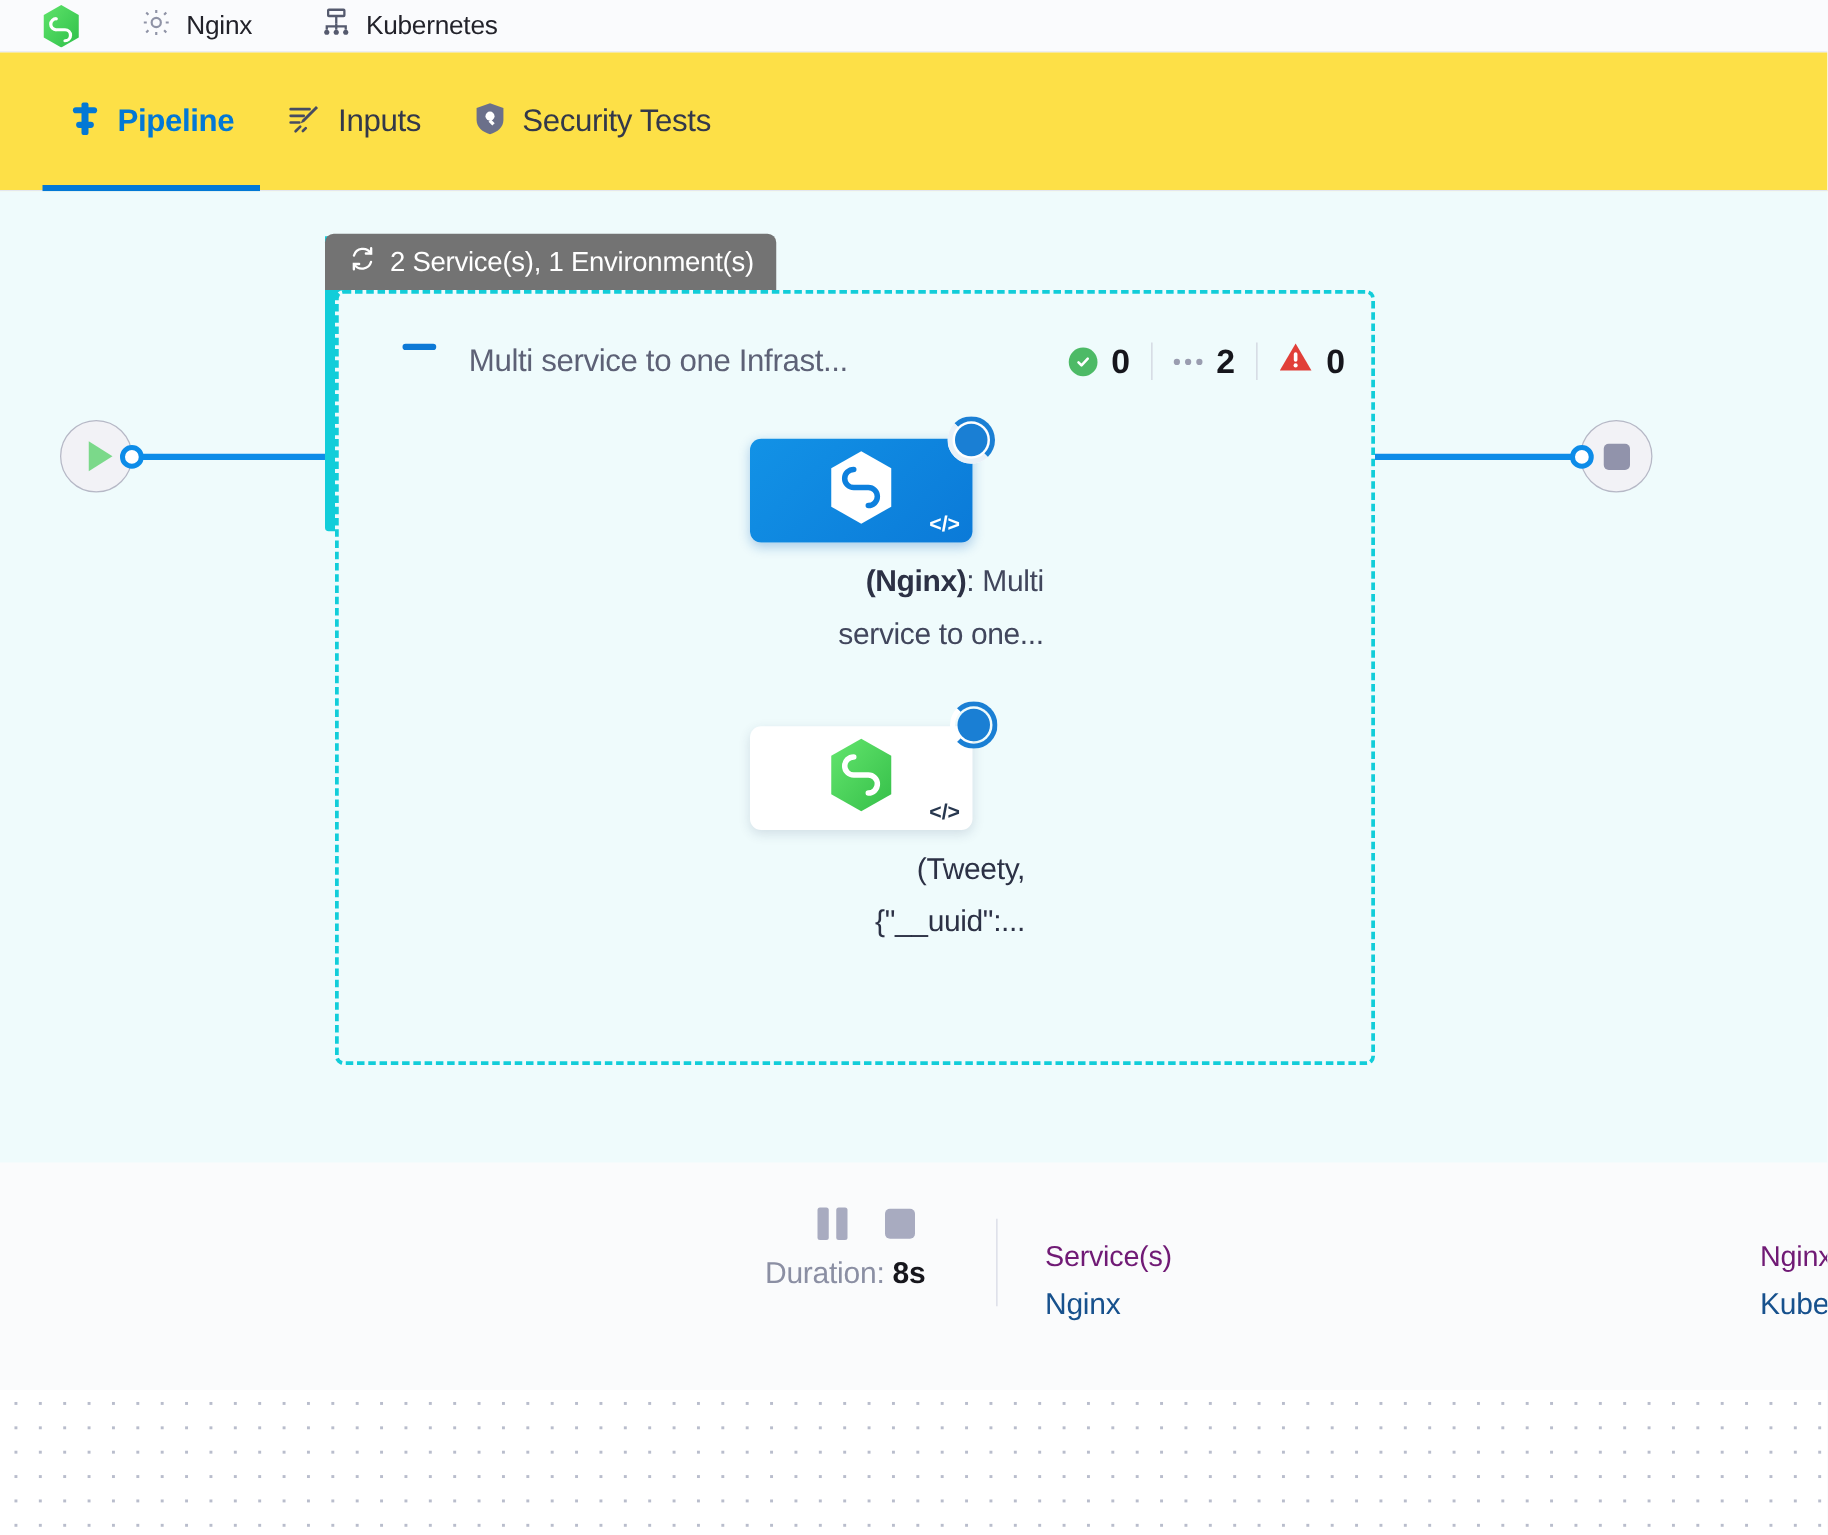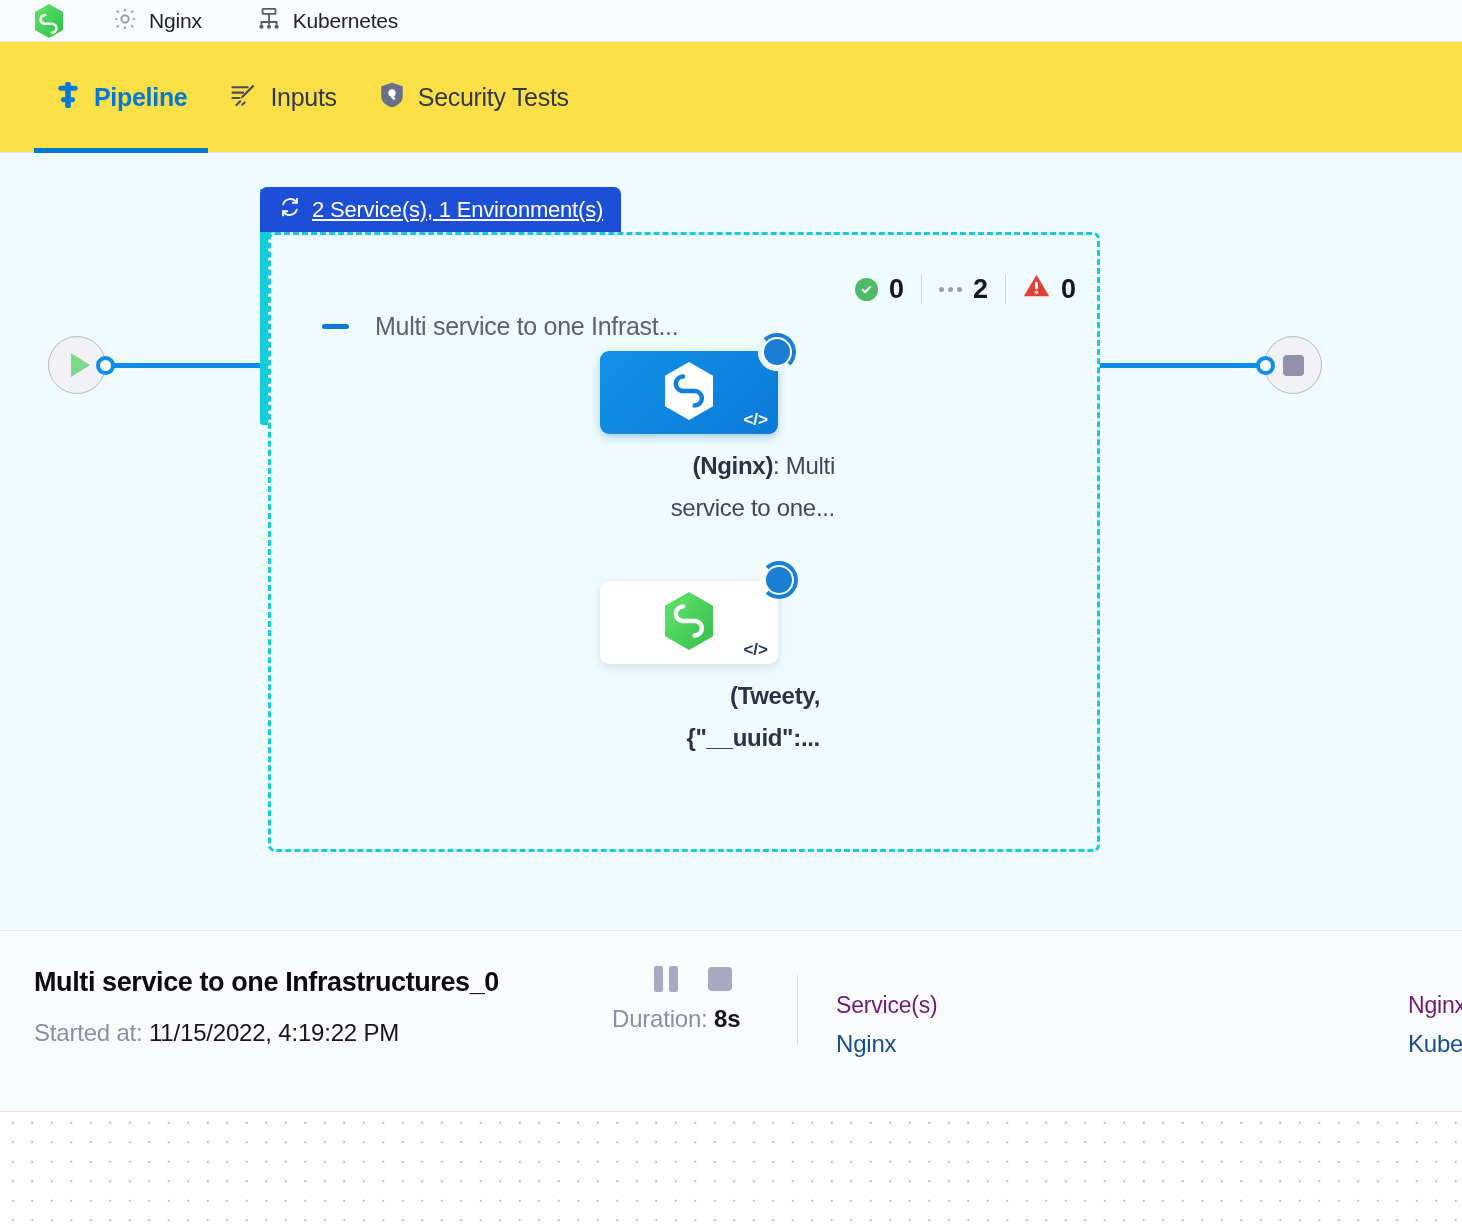--- a/index.html
+++ b/index.html
@@ -73,35 +73,34 @@
 
   
   .group-box {
     position: absolute;
     border: 3px dashed #12cdd9;
     border-radius: 7px;
     background: #effbfc;
   }
   .group-tab {
     position: absolute;
-    background: #1d4ed8;
+    background: #737373;
     border-radius: 7px 7px 0 0;
     display: flex; align-items: center; gap: 10px;
     padding: 0 18px;
     color: #ffffff;
     font-size: 22px;
     letter-spacing: -0.2px;
-    text-decoration: underline;
   }
   .group-leftbar {
     position: absolute; background: #12cdd9;
   }
 
   .grp-title-row {
-    position: absolute; display: flex; align-items: center; margin-top: 37px;
+    position: absolute; display: flex; 
   }
   .collapse-dash { width: 27px; height: 5px; border-radius: 3px; background: #0d79d6; }
   .grp-title {
     font-size: 25px; color: #5d6176; letter-spacing: -0.3px;
     margin-left: 26px; white-space: nowrap;
   }
 
   .counters {
     position: absolute; display: flex; align-items: center;
     font-size: 27px; color: #16161c; font-weight: 600;
@@ -382,34 +381,27 @@
           <path d="M15 0.6 L28.6 8.3 L28.6 25.7 L15 33.4 L1.4 25.7 L1.4 8.3 Z" fill="url(#ghex2)"></path>
           <path d="M11.6 11.4 a4.1 4.1 0 1 0 0 8.2 h6.6 a4.1 4.1 0 1 1 0 8.2" fill="none" stroke="#ffffff" stroke-width="2.5" stroke-linecap="round" transform="translate(0,-2.6)"></path>
         </svg>
       </span>
       <span class="svc-code on-white">&lt;/&gt;</span>
       <span class="spinner-badge" style="right:-20px; top:-20px;">
         <span class="spin-ring" style="border-color:#ffffff; border-top-color:#1a7fd4; border-right-color:#1a7fd4; border-bottom-color:#1a7fd4;"></span>
         <span class="spin-core"></span>
       </span>
     </div>
-    <div class="svc-label" style="left:560px; top:522px; width:260px; font-weight:bold; color:#2c3145;">
+    <div class="svc-label" style="left:560px; top:522px; width:260px; font-weight:normal; color:#2c3145;">
       <div>(Tweety,</div>
       <div>{"__uuid":...</div>
     </div>
 
   </div>
 
-  <div class="detailbar">
-    <div class="db-title">Multi service to one Infrastructures_0</div>
-    <div class="db-started">
-      <span class="k">Started at:</span>
-      <span class="v">11/15/2022, 4:19:22 PM</span>
-    </div>
-  </div>
 
   <div class="ctrl-row" style="position:absolute; left:612px; top:966px;">
     <span class="btn-pause">
         <i></i>
         <i></i>
       </span>
     <span class="btn-stop"></span>
   </div>
 
   <div class="db-duration">

